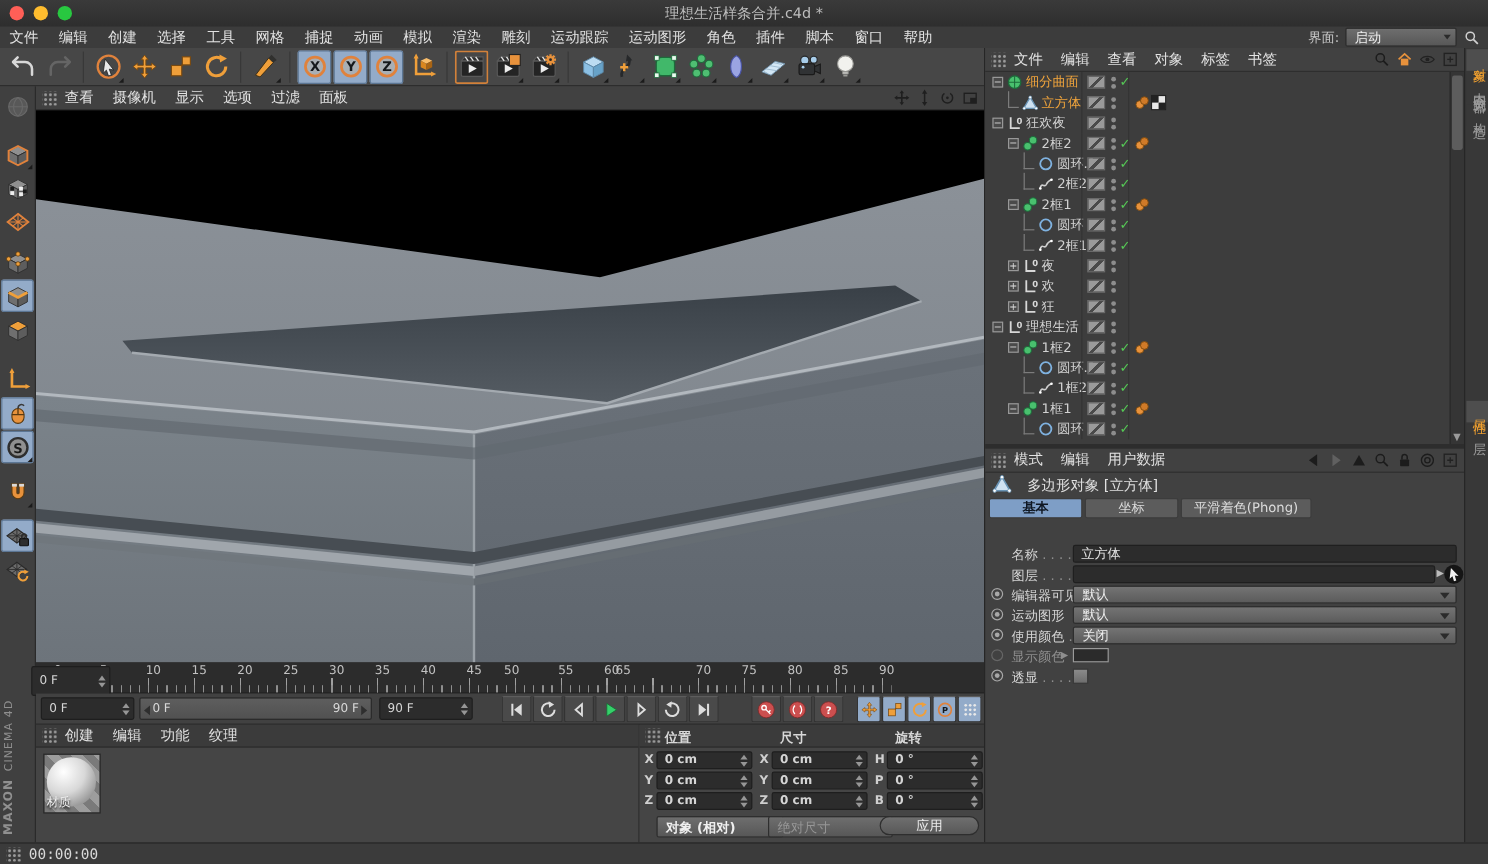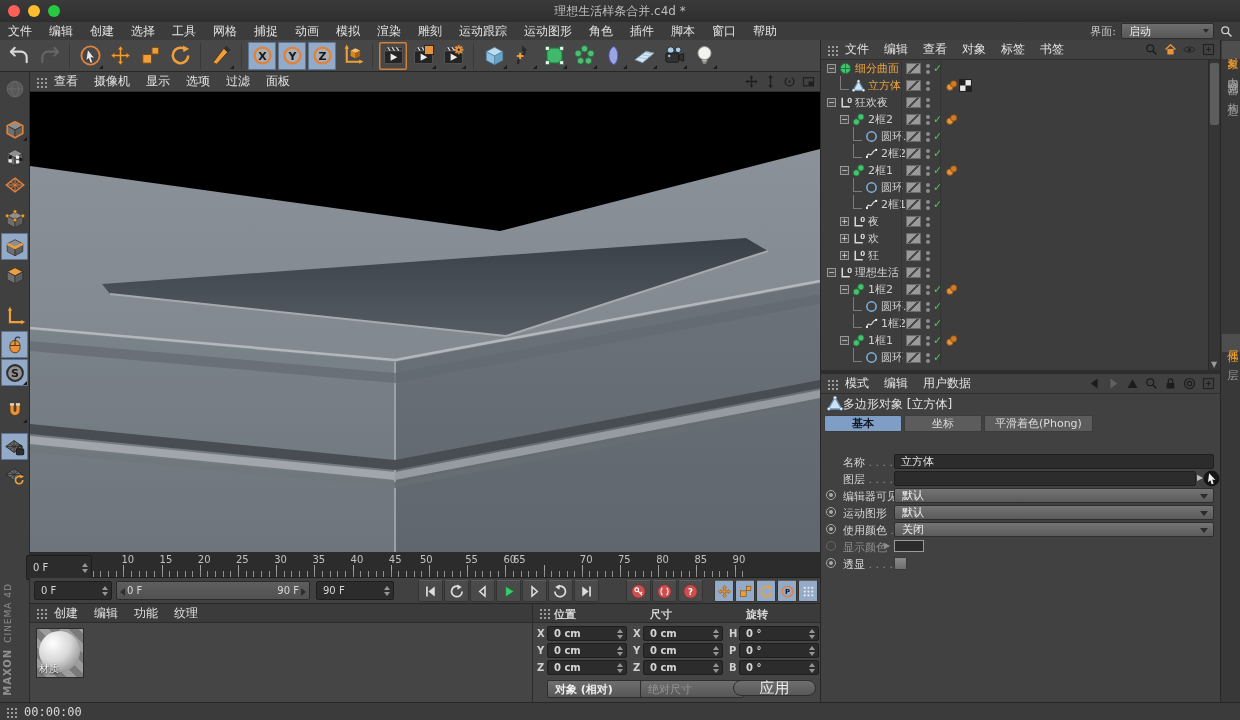--- a/index.html
+++ b/index.html
@@ -118,21 +118,21 @@
     text-shadow:0 1px 2px #000;}
   
   .coords{position:absolute;left:533px;top:604px;width:287px;height:98px;
     background:#454545;box-sizing:border-box;}
   .co-title{position:absolute;top:3px;font-size:11px;font-weight:bold;color:#d8d8d8;}
   .co-axis{position:absolute;font-size:10px;font-weight:bold;color:#cfcfcf;}
   .co-field{position:absolute;height:15px;width:80px;font-weight:bold;}
   .co-dd{position:absolute;height:16px;}
   .apply{position:absolute;height:16px;border-radius:8px;
     background:linear-gradient(#6f6f6f,#585858);border:1px solid #2e2e2e;
-    font-size:15px;color:#ececec;display:flex;align-items:center;justify-content:center;box-sizing:border-box;}
+    font-size:11px;color:#ececec;display:flex;align-items:center;justify-content:center;box-sizing:border-box;}
   .co-dd.gray span{color:#969696;}
   
   .rpanel{position:absolute;left:820px;top:40px;width:400px;height:662px;
     background:#414141;border-left:1px solid #262626;box-sizing:border-box;}
   .om-menu,.am-menu{position:absolute;left:0;width:100%;height:20px;
     background:#414141;border-bottom:1px solid #2e2e2e;display:flex;align-items:center;box-sizing:border-box;}
   .om-menu{top:0;}
   .om-menu .mitem,.am-menu .mitem{font-size:12px;margin-right:15px;}
   .hicons{position:absolute;right:4px;top:2px;display:flex;gap:4px;align-items:center;}
   .hicons span svg{width:15px;height:15px;display:block;}
@@ -157,21 +157,21 @@
     border-left:1px solid #343434;padding-left:4px;gap:1px;}
   .ttags span svg{width:13px;height:13px;display:block;}
   .tscroll{position:absolute;right:0;top:20px;width:12px;height:310px;
     background:#353535;border-left:1px solid #2a2a2a;box-sizing:border-box;}
   .tscroll .thumb{position:absolute;left:1px;top:3px;width:9px;height:62px;
     background:#5d5d5d;border-radius:2px;}
   .tscroll .sarr{position:absolute;left:2px;font-size:8px;color:#9a9a9a;}
   .splitter{position:absolute;left:0;top:330px;width:100%;height:4px;background:#2d2d2d;}
   .am-menu{top:334px;}
   .am-obj{position:absolute;left:0;top:354px;width:100%;height:20px;display:flex;
-    align-items:center;padding-left:6px;box-sizing:border-box;font-size:12px;color:#e0e0e0;gap:0;}
+    align-items:center;padding-left:6px;box-sizing:border-box;font-size:12px;color:#e0e0e0;gap:13px;}
   .am-obj svg{width:16px;height:16px;}
   .am-tabs{position:absolute;left:3px;top:375px;display:flex;gap:2px;}
   .tab{height:17px;padding:0 10px;background:#5c5c5c;border:1px solid #3c3c3c;
     border-radius:2px;font-size:11px;color:#dcdcdc;display:flex;align-items:center;
     justify-content:center;box-sizing:border-box;min-width:78px;}
   .tab.active{background:#7e9ec6;color:#0f1722;font-weight:bold;}
   .am-section{position:absolute;left:0;top:395px;width:100%;height:16px;
     background:#383838;border-top:1px solid #2f2f2f;border-bottom:1px solid #2f2f2f;
     font-size:11px;font-weight:bold;color:#cfcfcf;padding-left:6px;display:flex;
     align-items:center;box-sizing:border-box;}

